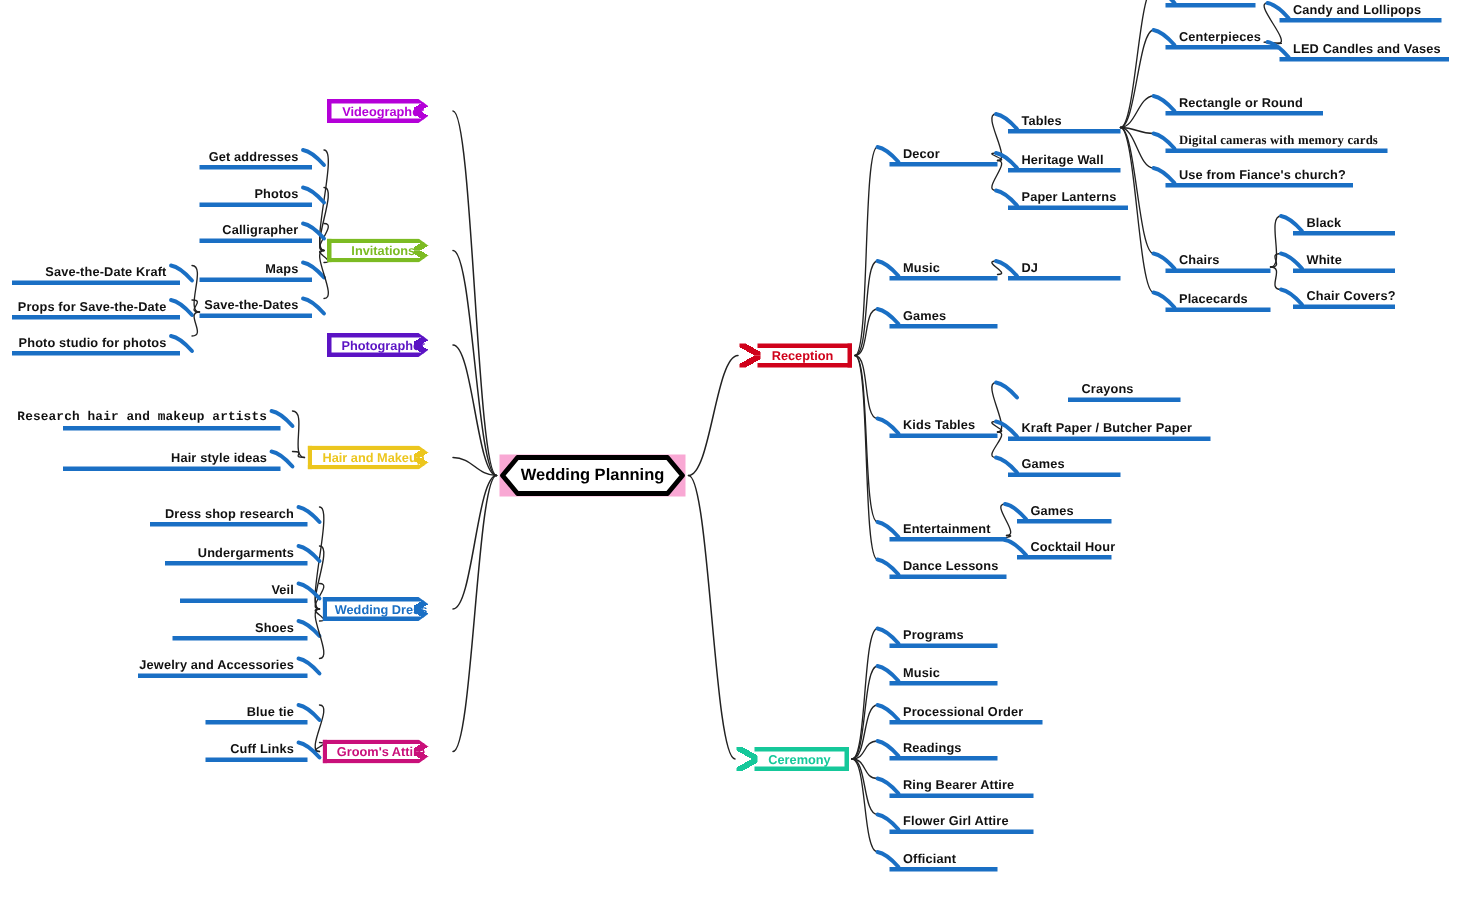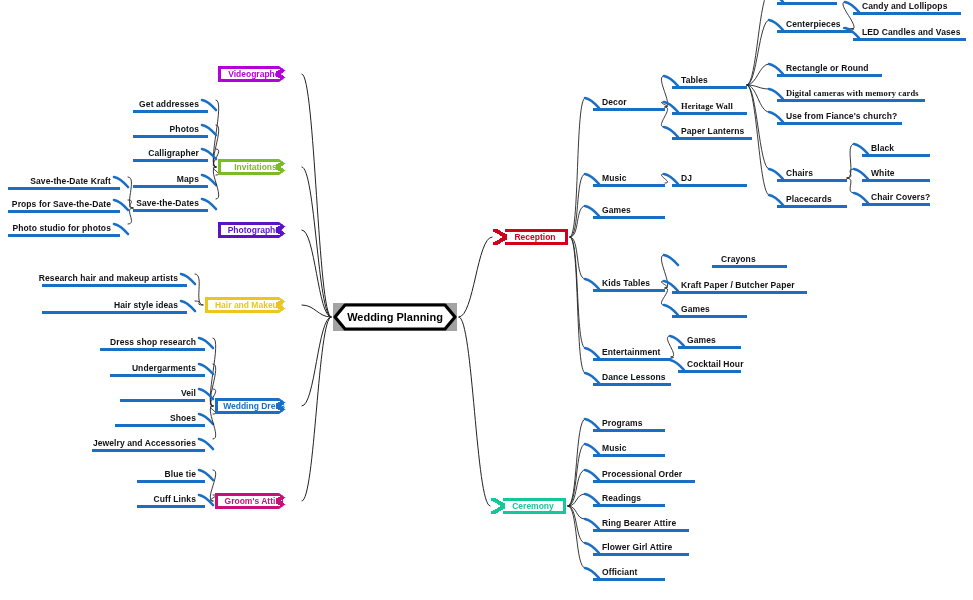--- a/index.html
+++ b/index.html
@@ -43,21 +43,21 @@
     content:"";position:absolute;left:-12px;top:-3px;bottom:-3px;width:14px;
     background:
       linear-gradient(to bottom left, transparent calc(50% - 2px), currentColor calc(50% - 2px), currentColor calc(50% + 2px), transparent calc(50% + 2px)) top/100% 50% no-repeat,
       linear-gradient(to top left,    transparent calc(50% - 2px), currentColor calc(50% - 2px), currentColor calc(50% + 2px), transparent calc(50% + 2px)) bottom/100% 50% no-repeat;
   }
   .branch .btxt{position:relative;z-index:2;}
 
   
   #root{
     position:absolute;display:flex;align-items:center;justify-content:center;
-    font-size:11px;font-weight:bold;color:#000;white-space:nowrap;background:#a3a3a3;
+    font-size:11px;font-weight:bold;color:#000;white-space:nowrap;background:#f9a8d4;
   }
   #root .hexline{position:absolute;left:0;top:0;width:100%;height:100%;}
   #root .rtxt{position:relative;z-index:3;}
 </style>
 </head>
 <body>
 
 <div id="map">
   <svg id="wires" viewBox="0 0 973 600">
       <path d="M331,317 C317.95,317 315.05,74 302,74" fill="none" stroke="#222" stroke-width="1" stroke-linecap="round"></path>
@@ -209,21 +209,21 @@
       <div class="leaf left" style="left: 8px; top: 223px; width: 112px; height: 14px;">
         <span class="lbl">Photo studio for photos</span>
         <span class="bar" style="width: 112px; background: rgb(26, 111, 196);"></span>
       </div>
       <div class="branch rightpt" style="left: 218px; top: 222px; width: 72px; height: 16px; color: rgb(91, 19, 196);">
         <span class="btxt">Photographer</span>
       </div>
       <div class="branch rightpt" style="left: 205px; top: 297px; width: 85px; height: 16px; color: rgb(236, 198, 30);">
         <span class="btxt">Hair and Makeup</span>
       </div>
-      <div class="leaf left" style="left: 42px; top: 273px; width: 145px; height: 14px;">
+      <div class="leaf left" style="left: 42px; top: 273px; width: 145px; height: 14px; font-family: Liberation Mono, monospace;">
         <span class="lbl">Research hair and makeup artists</span>
         <span class="bar" style="width: 145px; background: rgb(26, 111, 196);"></span>
       </div>
       <div class="leaf left" style="left: 42px; top: 300px; width: 145px; height: 14px;">
         <span class="lbl">Hair style ideas</span>
         <span class="bar" style="width: 145px; background: rgb(26, 111, 196);"></span>
       </div>
       <div class="branch rightpt" style="left: 215px; top: 398px; width: 75px; height: 16px; color: rgb(26, 111, 196);">
         <span class="btxt">Wedding Dress</span>
       </div>
@@ -310,21 +310,21 @@
         <span class="bar" style="width: 68px; background: rgb(26, 111, 196);"></span>
       </div>
       <div class="leaf right" style="left: 862px; top: 192px; width: 68px; height: 14px;">
         <span class="lbl">Chair Covers?</span>
         <span class="bar" style="width: 68px; background: rgb(26, 111, 196);"></span>
       </div>
       <div class="leaf right" style="left: 777px; top: 194px; width: 70px; height: 14px;">
         <span class="lbl">Placecards</span>
         <span class="bar" style="width: 70px; background: rgb(26, 111, 196);"></span>
       </div>
-      <div class="leaf right" style="left: 672px; top: 101px; width: 75px; height: 14px; font-family: Liberation Serif, serif;">
+      <div class="leaf right" style="left: 672px; top: 101px; width: 75px; height: 14px;">
         <span class="lbl">Heritage Wall</span>
         <span class="bar" style="width: 75px; background: rgb(26, 111, 196);"></span>
       </div>
       <div class="leaf right" style="left: 672px; top: 126px; width: 80px; height: 14px;">
         <span class="lbl">Paper Lanterns</span>
         <span class="bar" style="width: 80px; background: rgb(26, 111, 196);"></span>
       </div>
       <div class="leaf right" style="left: 593px; top: 173px; width: 72px; height: 14px;">
         <span class="lbl">Music</span>
         <span class="bar" style="width: 72px; background: rgb(26, 111, 196);"></span>

